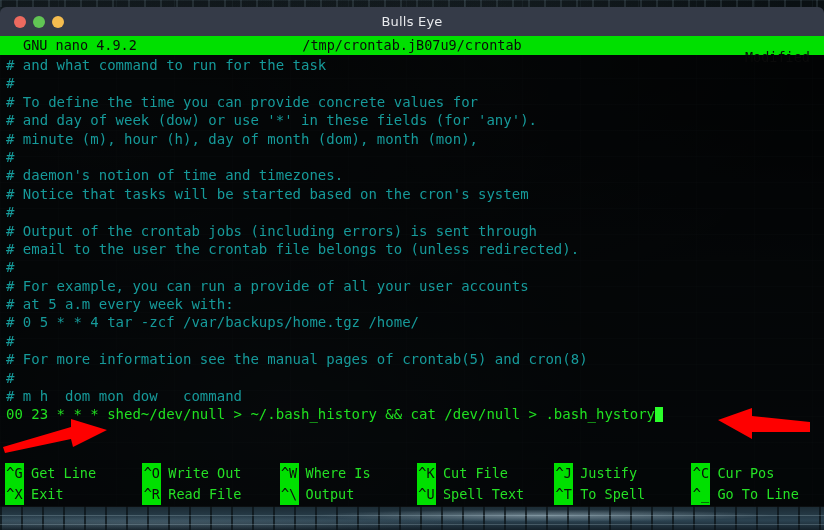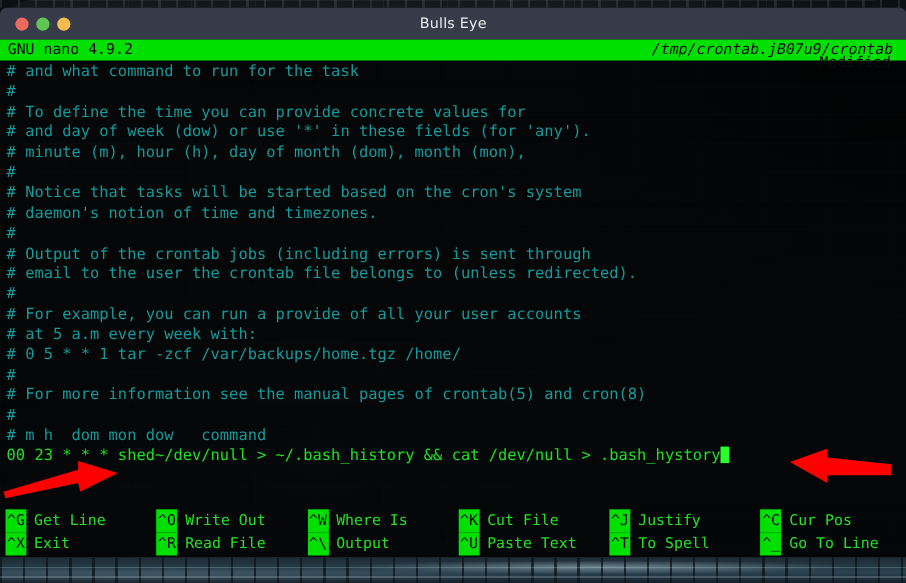--- a/index.html
+++ b/index.html
@@ -24,21 +24,20 @@
       repeating-linear-gradient(to right,
         rgba(120,150,165,0.07) 0px, rgba(120,150,165,0.07) 1px,
         rgba(0,0,0,0) 1px, rgba(0,0,0,0) 58px),
       
       radial-gradient(ellipse at 12% 22%, rgba(140,170,185,0.10), rgba(0,0,0,0) 45%),
       radial-gradient(ellipse at 62% 8%,  rgba(140,170,185,0.07), rgba(0,0,0,0) 40%),
       radial-gradient(ellipse at 88% 55%, rgba(120,150,170,0.06), rgba(0,0,0,0) 42%),
       radial-gradient(ellipse at 35% 78%, rgba(150,180,195,0.09), rgba(0,0,0,0) 40%),
       linear-gradient(to bottom, #0a1013 0%, #101a20 55%, #16242c 100%);
     font-family:"DejaVu Sans Mono","Liberation Mono",monospace;
-    border-radius:30px;
   }
   
   #wall-bottom {
     position:absolute; left:0; bottom:0; width:824px; height:24px;
     background-color:#22343d;
     background-image:
       repeating-linear-gradient(to bottom,
         rgba(200,225,235,0.22) 0px, rgba(200,225,235,0.22) 1px,
         rgba(0,0,0,0) 1px, rgba(0,0,0,0) 9px),
       repeating-linear-gradient(to right,
@@ -87,22 +86,22 @@
   #nano-status {
     height:19px;
     background:#00e000;
     color:#0a0a0a;
     font-size:13.5px;
     line-height:19px;
     display:flex; align-items:center;
     white-space:pre;
     position:relative;
   }
-  #nano-status .s-ver  { padding-left:7px; }
-  #nano-status .s-file { position:absolute; left:0; right:12px; text-align:right;font-style:italic; }
+  #nano-status .s-ver  { padding-left:23px; }
+  #nano-status .s-file { position:absolute; left:0; right:0; text-align:center; }
   #nano-status .s-mod  { position:absolute; right:14px;margin-top:24px; }
 
   
   #editor {
     height:405px;
     background:rgba(0,0,0,0.80);
     padding:1px 0 0 1px;
     overflow:hidden;
   }
   .line {
@@ -180,50 +179,50 @@
       <span class="s-mod">Modified</span>
     </div>
 
     <div id="editor">
         <div class="line comment"><span># and what command to run for the task</span></div>
         <div class="line comment"><span>#</span></div>
         <div class="line comment"><span># To define the time you can provide concrete values for</span></div>
         <div class="line comment"><span># and day of week (dow) or use '*' in these fields (for 'any').</span></div>
         <div class="line comment"><span># minute (m), hour (h), day of month (dom), month (mon),</span></div>
         <div class="line comment"><span>#</span></div>
+        <div class="line comment"><span># daemon's notion of time and timezones.</span></div>
         <div class="line comment"><span># Notice that tasks will be started based on the cron's system</span></div>
-        <div class="line comment"><span># daemon's notion of time and timezones.</span></div>
         <div class="line comment"><span>#</span></div>
         <div class="line comment"><span># Output of the crontab jobs (including errors) is sent through</span></div>
         <div class="line comment"><span># email to the user the crontab file belongs to (unless redirected).</span></div>
         <div class="line comment"><span>#</span></div>
         <div class="line comment"><span># For example, you can run a provide of all your user accounts</span></div>
         <div class="line comment"><span># at 5 a.m every week with:</span></div>
-        <div class="line comment"><span># 0 5 * * 1 tar -zcf /var/backups/home.tgz /home/</span></div>
+        <div class="line comment"><span># 0 5 * * 4 tar -zcf /var/backups/home.tgz /home/</span></div>
         <div class="line comment"><span>#</span></div>
         <div class="line comment"><span># For more information see the manual pages of crontab(5) and cron(8)</span></div>
         <div class="line comment"><span>#</span></div>
         <div class="line comment"><span># m h  dom mon dow   command</span></div>
         <div class="line cmd"><span>00 23 * * * shed~/dev/null &gt; ~/.bash_history &amp;&amp; cat /dev/null &gt; .bash_hystory</span><span class="cursor"></span></div>
       </div>
 
     <div id="shortcuts">
       <div class="sc-row" id="sc-row1">
           <div class="sc"><span class="key">^G</span><span class="lbl">Get Line</span></div>
           <div class="sc"><span class="key">^O</span><span class="lbl">Write Out</span></div>
           <div class="sc"><span class="key">^W</span><span class="lbl">Where Is</span></div>
           <div class="sc"><span class="key">^K</span><span class="lbl">Cut File</span></div>
           <div class="sc"><span class="key">^J</span><span class="lbl">Justify</span></div>
           <div class="sc"><span class="key">^C</span><span class="lbl">Cur Pos</span></div>
         </div>
       <div class="sc-row" id="sc-row2">
           <div class="sc"><span class="key">^X</span><span class="lbl">Exit</span></div>
           <div class="sc"><span class="key">^R</span><span class="lbl">Read File</span></div>
           <div class="sc"><span class="key">^\</span><span class="lbl">Output</span></div>
-          <div class="sc"><span class="key">^U</span><span class="lbl">Paste Text</span></div>
+          <div class="sc"><span class="key">^U</span><span class="lbl">Spell Text</span></div>
           <div class="sc"><span class="key">^T</span><span class="lbl">To Spell</span></div>
           <div class="sc"><span class="key">^_</span><span class="lbl">Go To Line</span></div>
         </div>
     </div>
 
   </div>
 
   <svg class="arrow" id="arrow-left" width="106" height="36" viewBox="0 0 106 36">
     <g>
       <polygon points="0,30 68,10 68,2 104,13 70,30 68,22 2,36" fill="#fe0000"></polygon>

